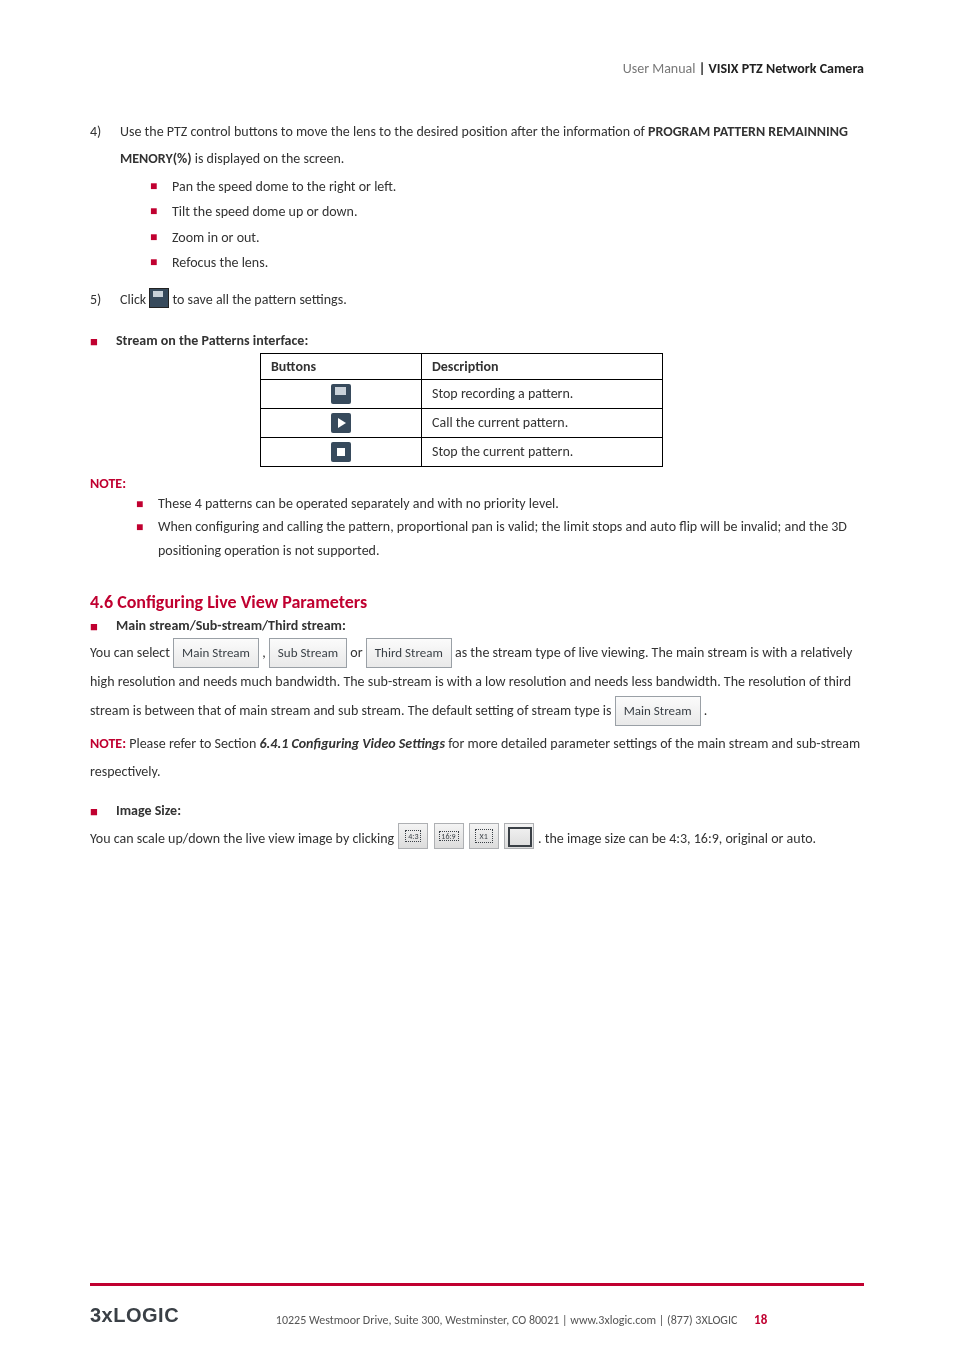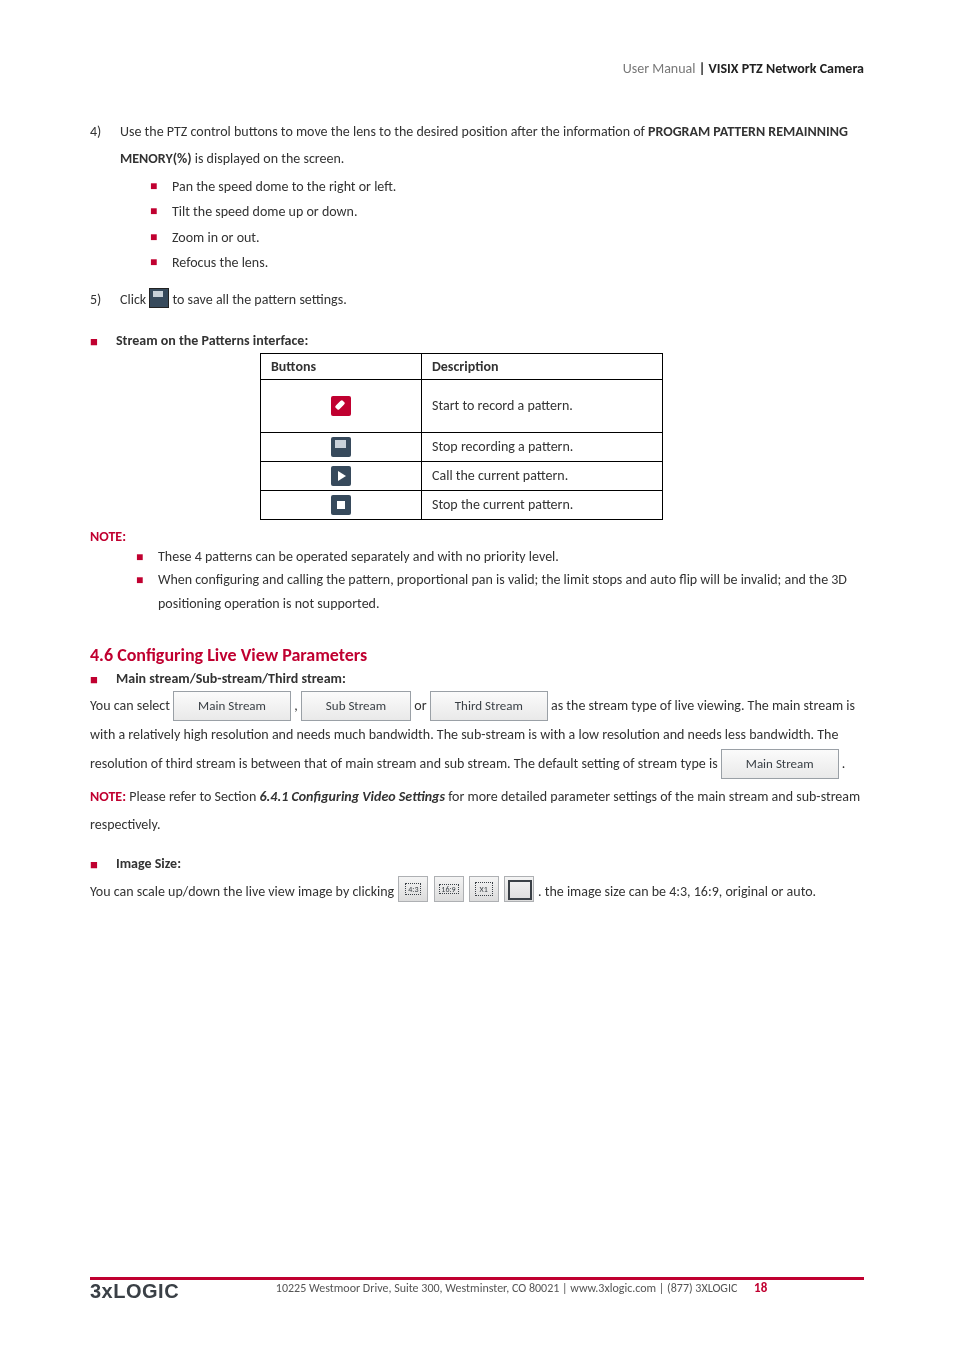--- a/index.html
+++ b/index.html
@@ -136,21 +136,21 @@
     font-size: 14px;
     line-height: 2.0;
     margin-top: 4px;
   }
   .btn-chip {
     display: inline-block;
     border: 1px solid #9aa0a6;
     background: linear-gradient(#fbfbfb,#e9e9e9);
     color: #3a4046;
     font-size: 13px;
-    padding: 1px 24px;
+    padding: 1px 8px;
     vertical-align: 0px;
   }
   .note-inline { color: #c00030; font-weight: bold; }
   .italic-bold { font-style: italic; font-weight: bold; }
   .size-btn {
     display: inline-block;
     width: 28px;
     height: 24px;
     background: linear-gradient(#f4f4f4,#dcdcdc);
     border: 1px solid #aeb0b3;
@@ -166,26 +166,27 @@
     display:flex;
     align-items:center;
     justify-content:center;
   }
   .sb-43 .inner-box{ top:6px; left:6px; width:14px; height:10px;}
   .sb-169 .inner-box{ top:7px; left:4px; width:18px; height:8px;}
   .sb-x1 .inner-box{ top:5px; left:5px; width:16px; height:12px;}
   .sb-auto .inner-box{ top:3px; left:3px; width:20px; height:16px; border:2px solid #3a4046;}
   .footer {
     position: absolute;
-    bottom: 48px;
+    bottom: 24px;
     left: 90px;
     right: 90px;
     border-top: 3px solid #c00030;
+    padding-top: 18px;
     display: flex;
-    align-items: flex-start;
+    align-items: flex-end;
     justify-content: space-between;
     font-size: 12px;
     color: #555;
   }
   .logo {
     font-weight: 900;
     font-size: 20px;
     letter-spacing: 0.5px;
     color: #3a4046;
     font-family: Arial, sans-serif;
@@ -243,24 +244,20 @@
     <span class="bullet-sq">■</span>
     <span>Stream on the Patterns interface:</span>
   </div>
 
   <table class="tbl">
     <tbody>
         <tr>
       <th class="col-btns">Buttons</th>
       <th class="col-desc">Description</th>
     </tr>
-    <tr class="tall-row">
-      <td class="col-btns" style="text-align:center"><span class="icon-box ic-record"></span></td>
-      <td>Start to record a pattern.</td>
-    </tr>
     <tr>
       <td class="col-btns" style="text-align:center"><span class="icon-box ic-stoprec"></span></td>
       <td>Stop recording a pattern.</td>
     </tr>
     <tr>
       <td class="col-btns" style="text-align:center"><span class="icon-box ic-play"></span></td>
       <td>Call the current pattern.</td>
     </tr>
     <tr>
       <td class="col-btns" style="text-align:center"><span class="icon-box ic-stop"></span></td>

